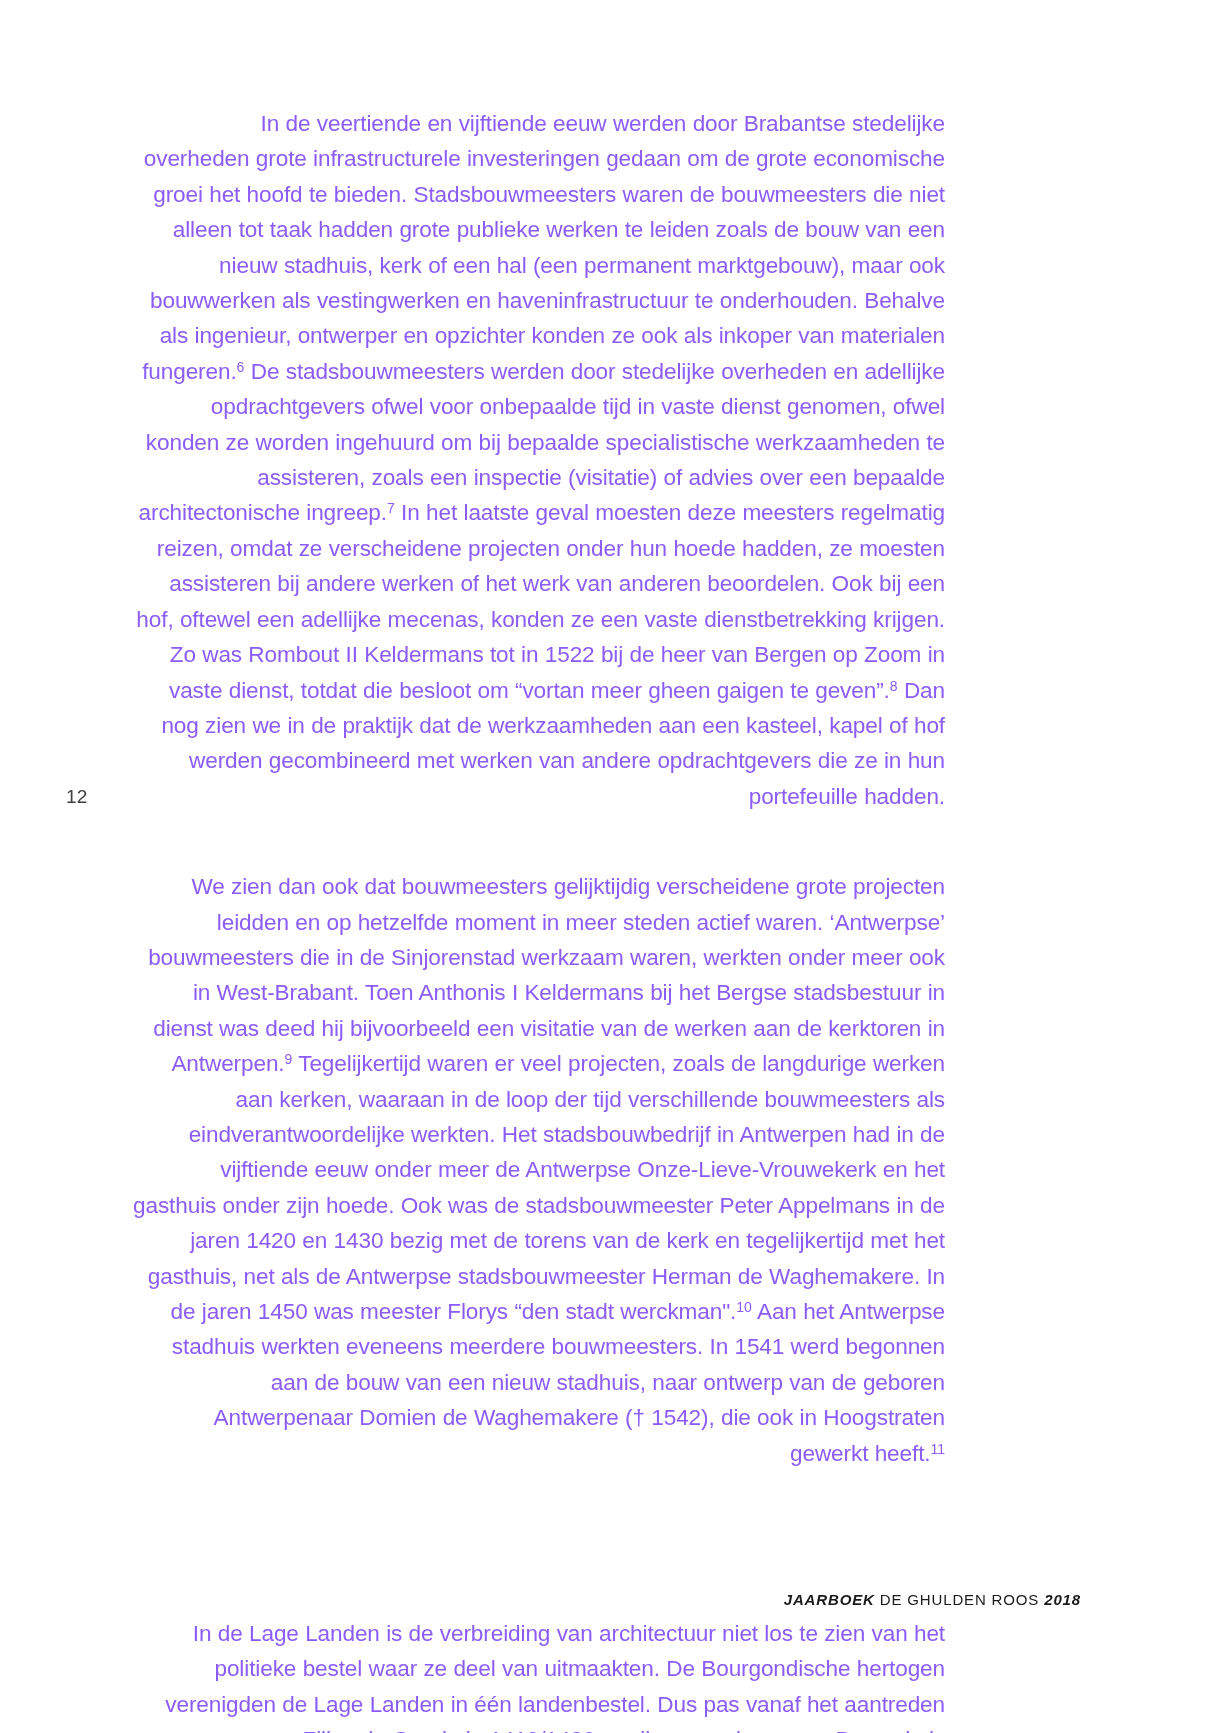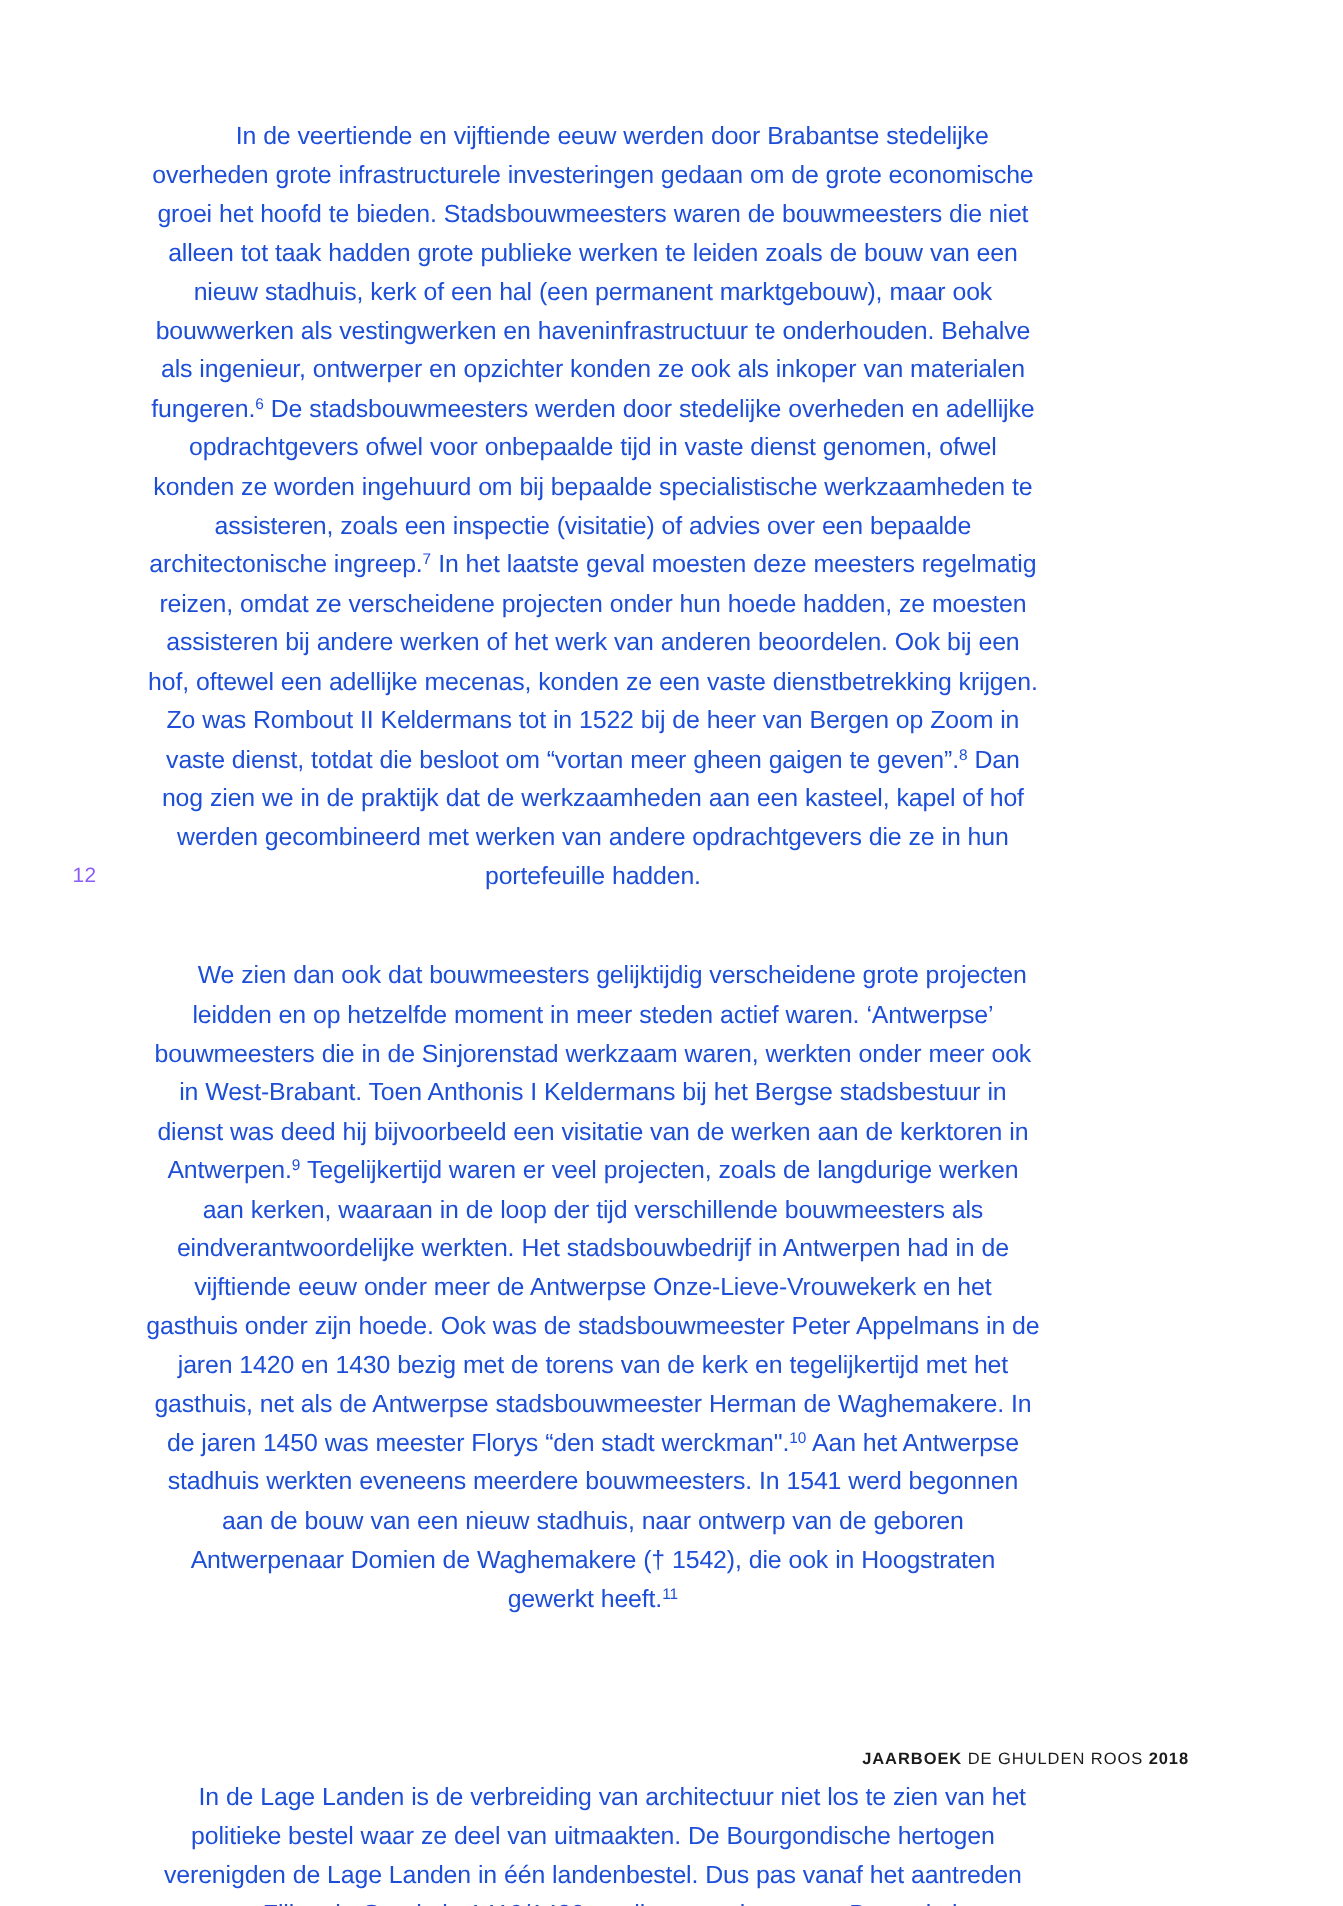--- a/index.html
+++ b/index.html
@@ -18,39 +18,39 @@
     color: #1a1a1a;
   }
 
   
   .folio {
     position: absolute;
     left: 66px;
     top: 786px;
     font-family: "Liberation Sans", sans-serif;
     font-size: 19px;
-    color: #8b5cf6;
+    color: #404040;
     letter-spacing: 0.3px;
   }
 
   
   .column {
     position: absolute;
     left: 133px;
     top: 106px;
     width: 812px;
   }
 
   p.body {
     margin: 0 0 0 0;
     font-family: "Liberation Sans", sans-serif;
     font-size: 22.6px;
     line-height: 35.4px;
-    color: #1d4ed8;
-    text-align: center;
+    color: #8b5cf6;
+    text-align: right;
     letter-spacing: -0.12px;
     word-spacing: 0.2px;
     -webkit-font-smoothing: antialiased;
   }
   p.body + p.body {
     margin-top: 55px;
   }
   p.indent {
     text-indent: 35px;
   }
@@ -81,20 +81,21 @@
     right: 140px;
     bottom: 125px;
     font-family: "Liberation Sans", sans-serif;
     font-size: 15px;
     color: #1a1a1a;
     letter-spacing: 0.85px;
     white-space: nowrap;
   }
   .footer .strong {
     font-weight: bold;
+    font-style: italic;
   }
   .footer .regular {
     font-weight: normal;
   }
 </style>
 </head>
 <body>
 
 <div class="page">
 

